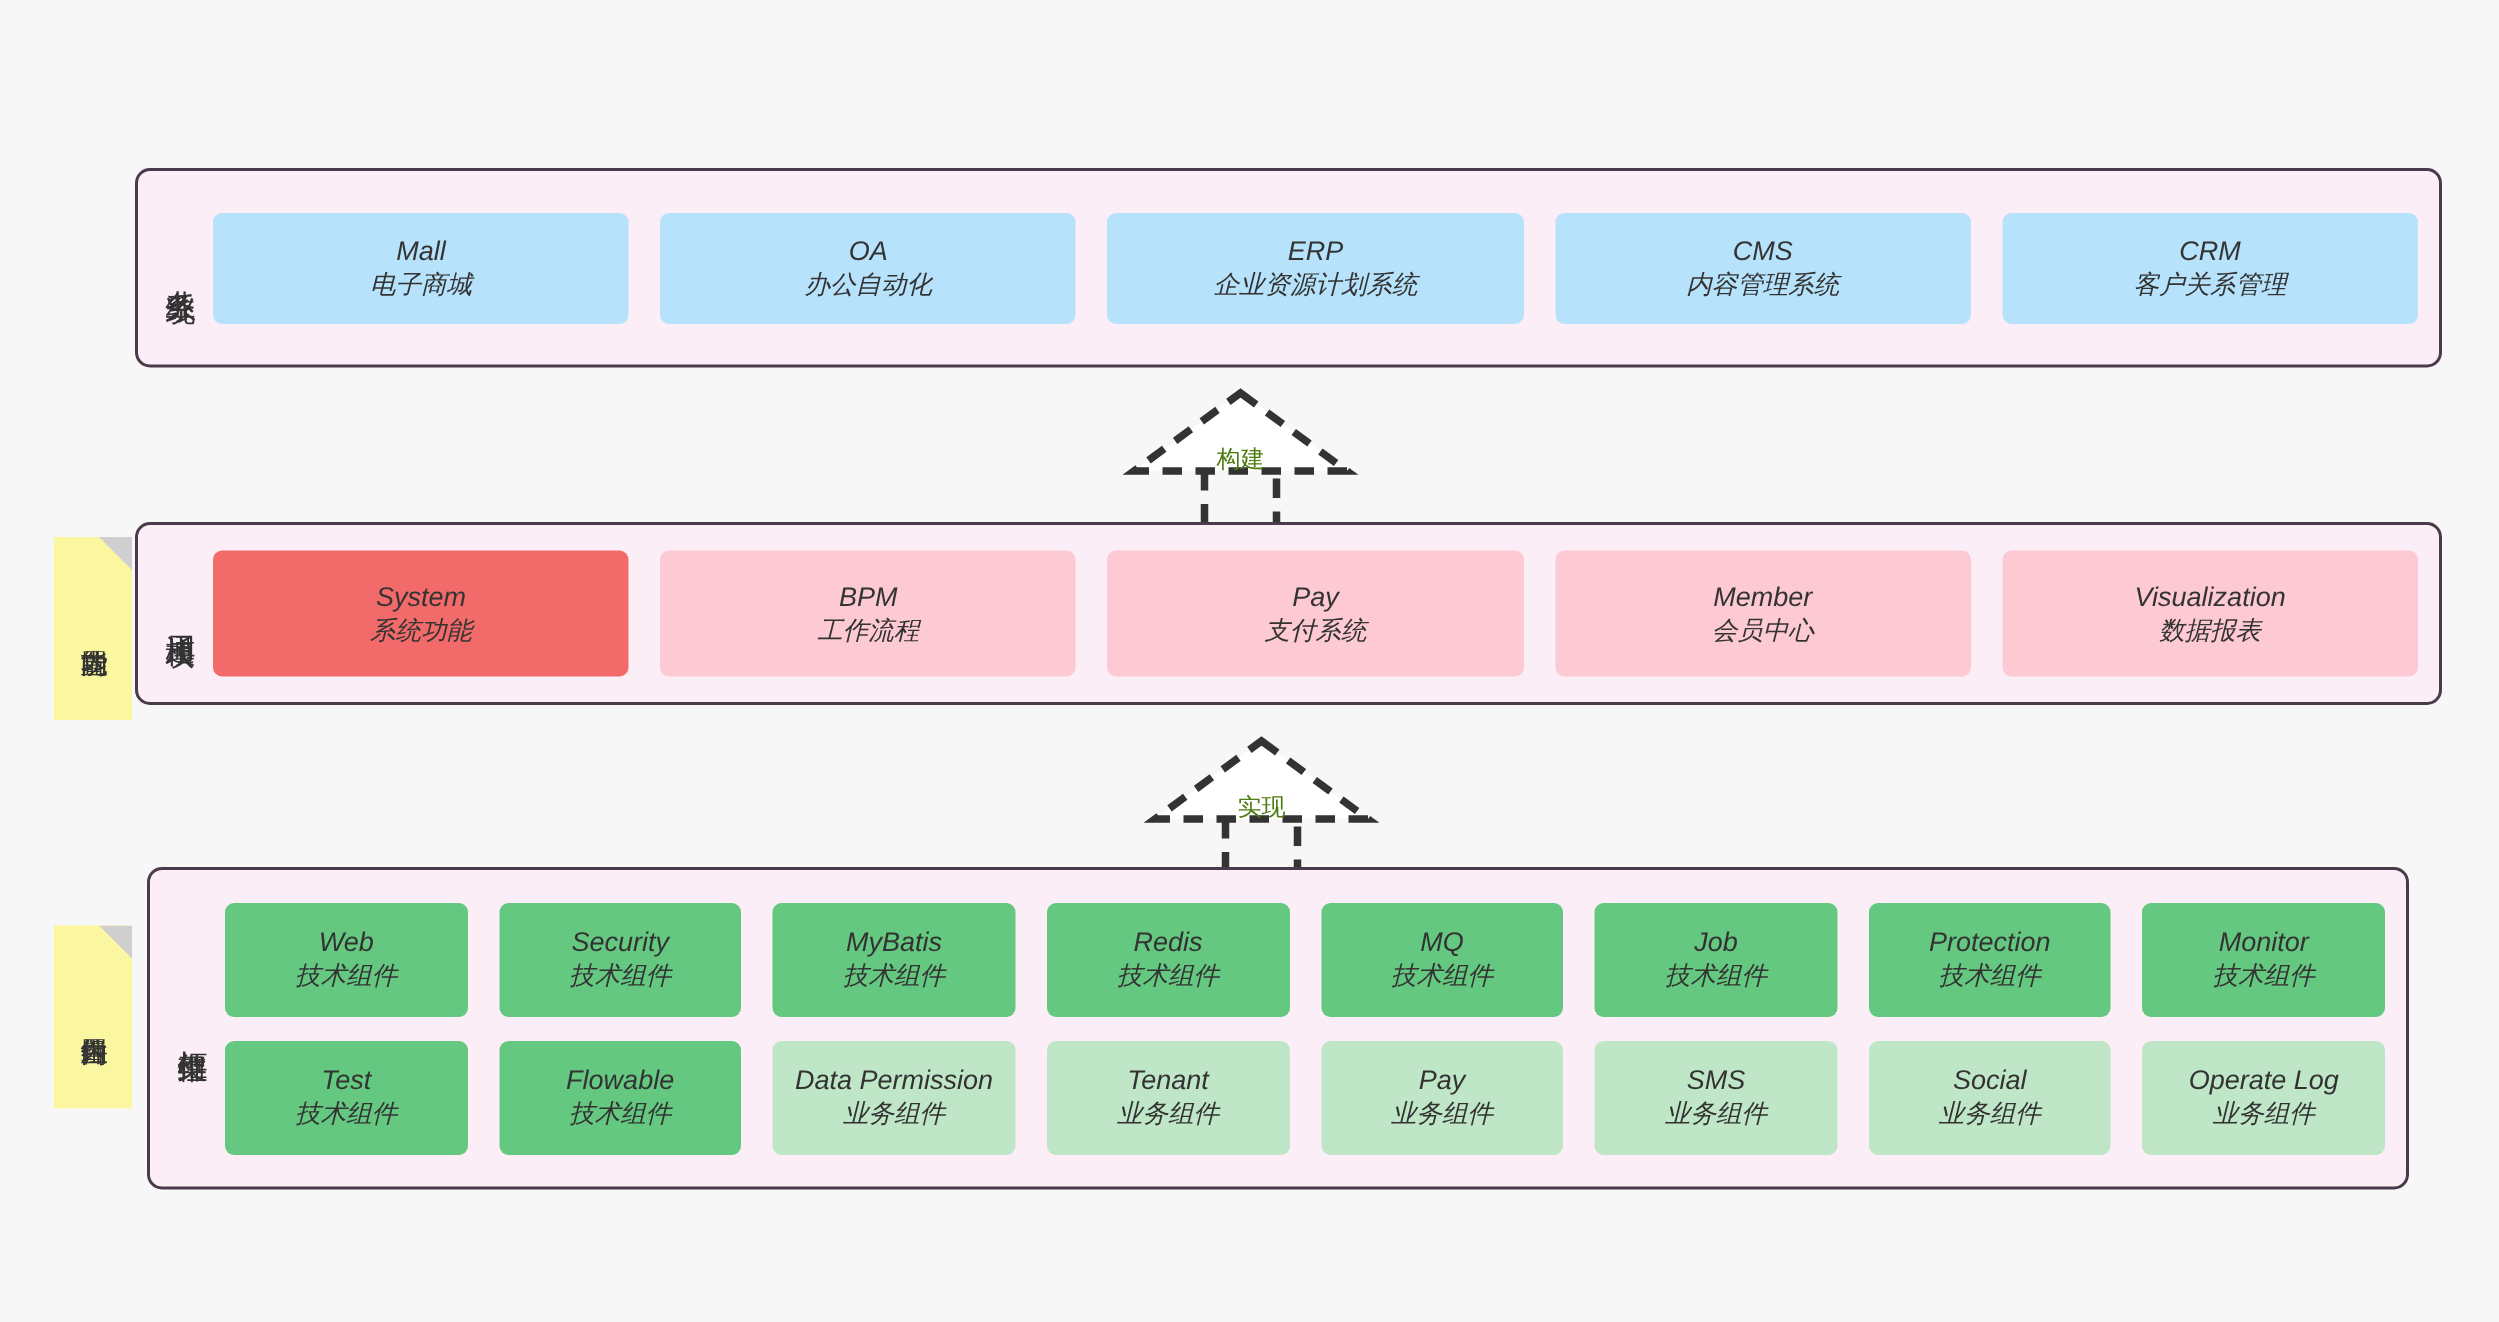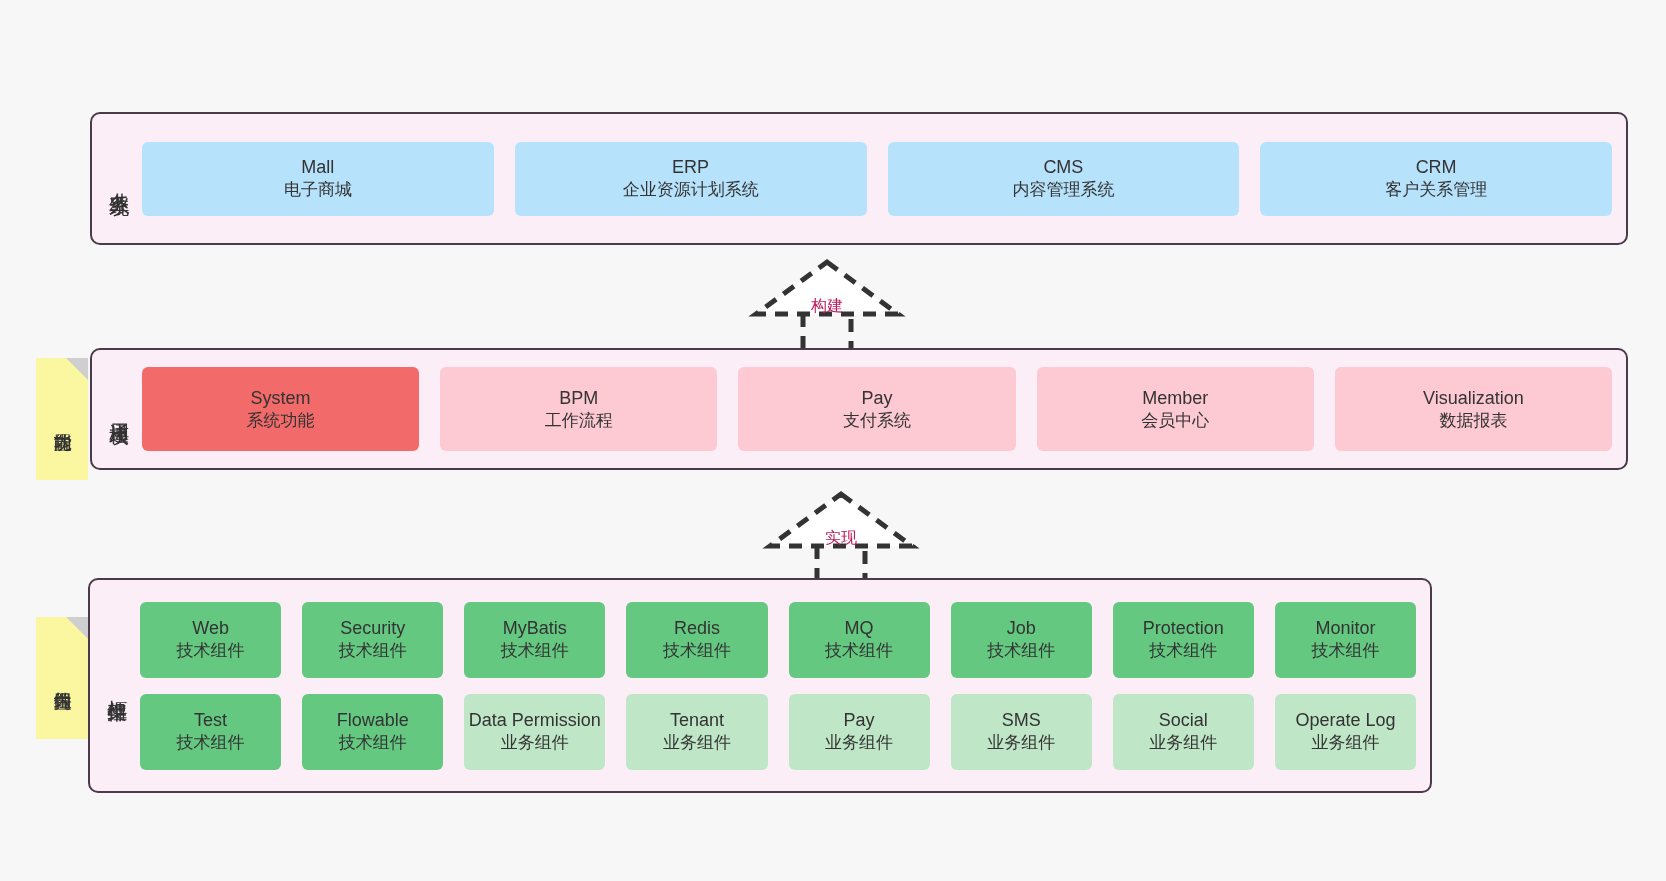--- a/index.html
+++ b/index.html
@@ -49,20 +49,21 @@
     display: flex;
     flex-direction: column;
     justify-content: center;
     gap: 16px;
     padding: 0 14px 0 0;
   }
 
   .row {
     display: flex;
     gap: 21px;
+    font-style: italic;
   }
 
   
   .card {
     flex: 1 1 0;
     border-radius: 6px;
     display: flex;
     flex-direction: column;
     align-items: center;
     justify-content: center;
@@ -119,36 +120,40 @@
     width: 150px;
     height: 98px;
   }
   .uml-arrow svg { display: block; overflow: visible; }
   .uml-label {
     position: absolute;
     left: 50%;
     transform: translateX(-50%);
     top: 38px;
     font-size: 16px;
-    color: #be185d;
+    color: #4d7c0f;
     background: transparent;
     padding: 0 2px;
     white-space: nowrap;
   }
 </style>
 </head>
 <body>
 
 <div class="layer" id="layer-business" style="left:90px; top:112px; width:1538px; height:133px;">
   <div class="layer-title">业务系统</div>
   <div class="layer-body">
     <div class="row" id="row-business">
         <div class="card blue h-business">
           <div class="en">Mall</div>
           <div class="cn">电子商城</div>
+        </div>
+        <div class="card blue h-business">
+          <div class="en">OA</div>
+          <div class="cn">办公自动化</div>
         </div>
         <div class="card blue h-business">
           <div class="en">ERP</div>
           <div class="cn">企业资源计划系统</div>
         </div>
         <div class="card blue h-business">
           <div class="en">CMS</div>
           <div class="cn">内容管理系统</div>
         </div>
         <div class="card blue h-business">
@@ -206,21 +211,21 @@
     <polyline points="51,56 51,96 99,96 99,56" fill="none" stroke="#333333" stroke-width="5" stroke-dasharray="13,9"></polyline>
   </svg>
   <span class="uml-label">实现</span>
 </div>
 
 <div class="note" style="left:36px; top:617px; width:52px; height:122px;">
   <span class="note-fold"></span>
   <span class="note-text">内置组件</span>
 </div>
 
-<div class="layer" id="layer-framework" style="left:88px; top:578px; width:1344px; height:215px;">
+<div class="layer" id="layer-framework" style="left:98px; top:578px; width:1508px; height:215px;">
   <div class="layer-title">框架组件</div>
   <div class="layer-body">
     <div class="row" id="row-frame-1">
         <div class="card green h-frame">
           <div class="en">Web</div>
           <div class="cn">技术组件</div>
         </div>
         <div class="card green h-frame">
           <div class="en">Security</div>
           <div class="cn">技术组件</div>

